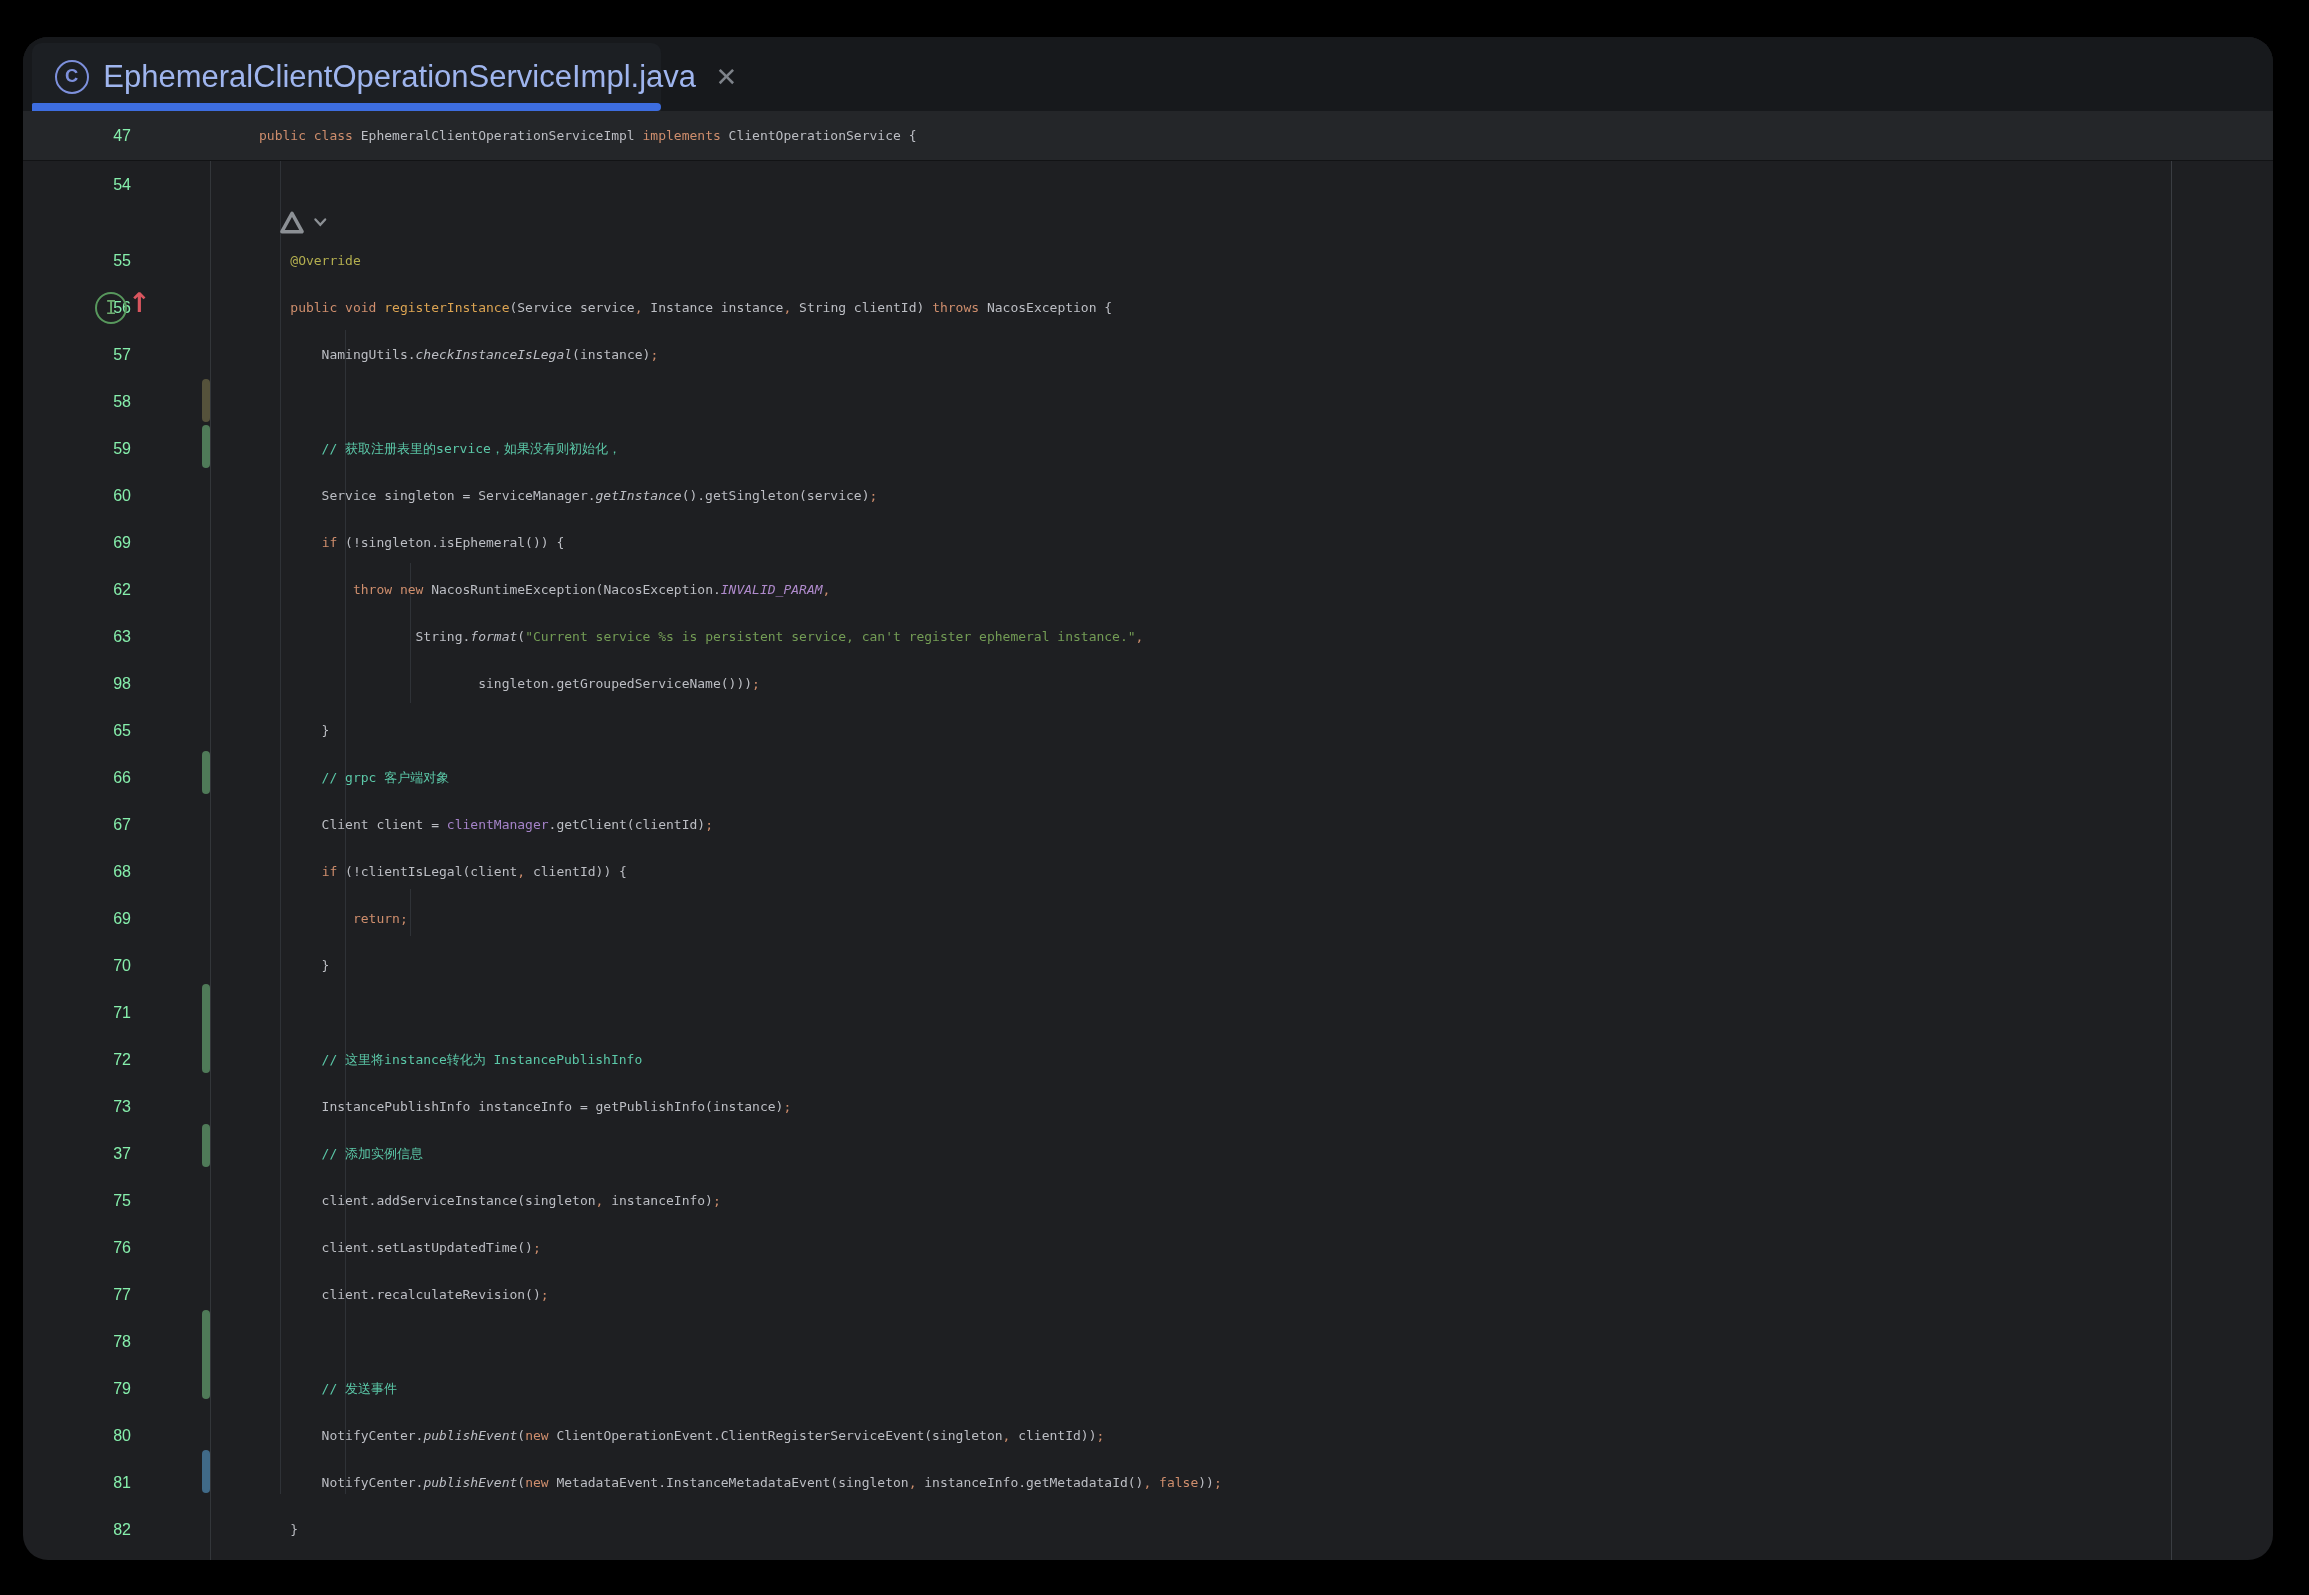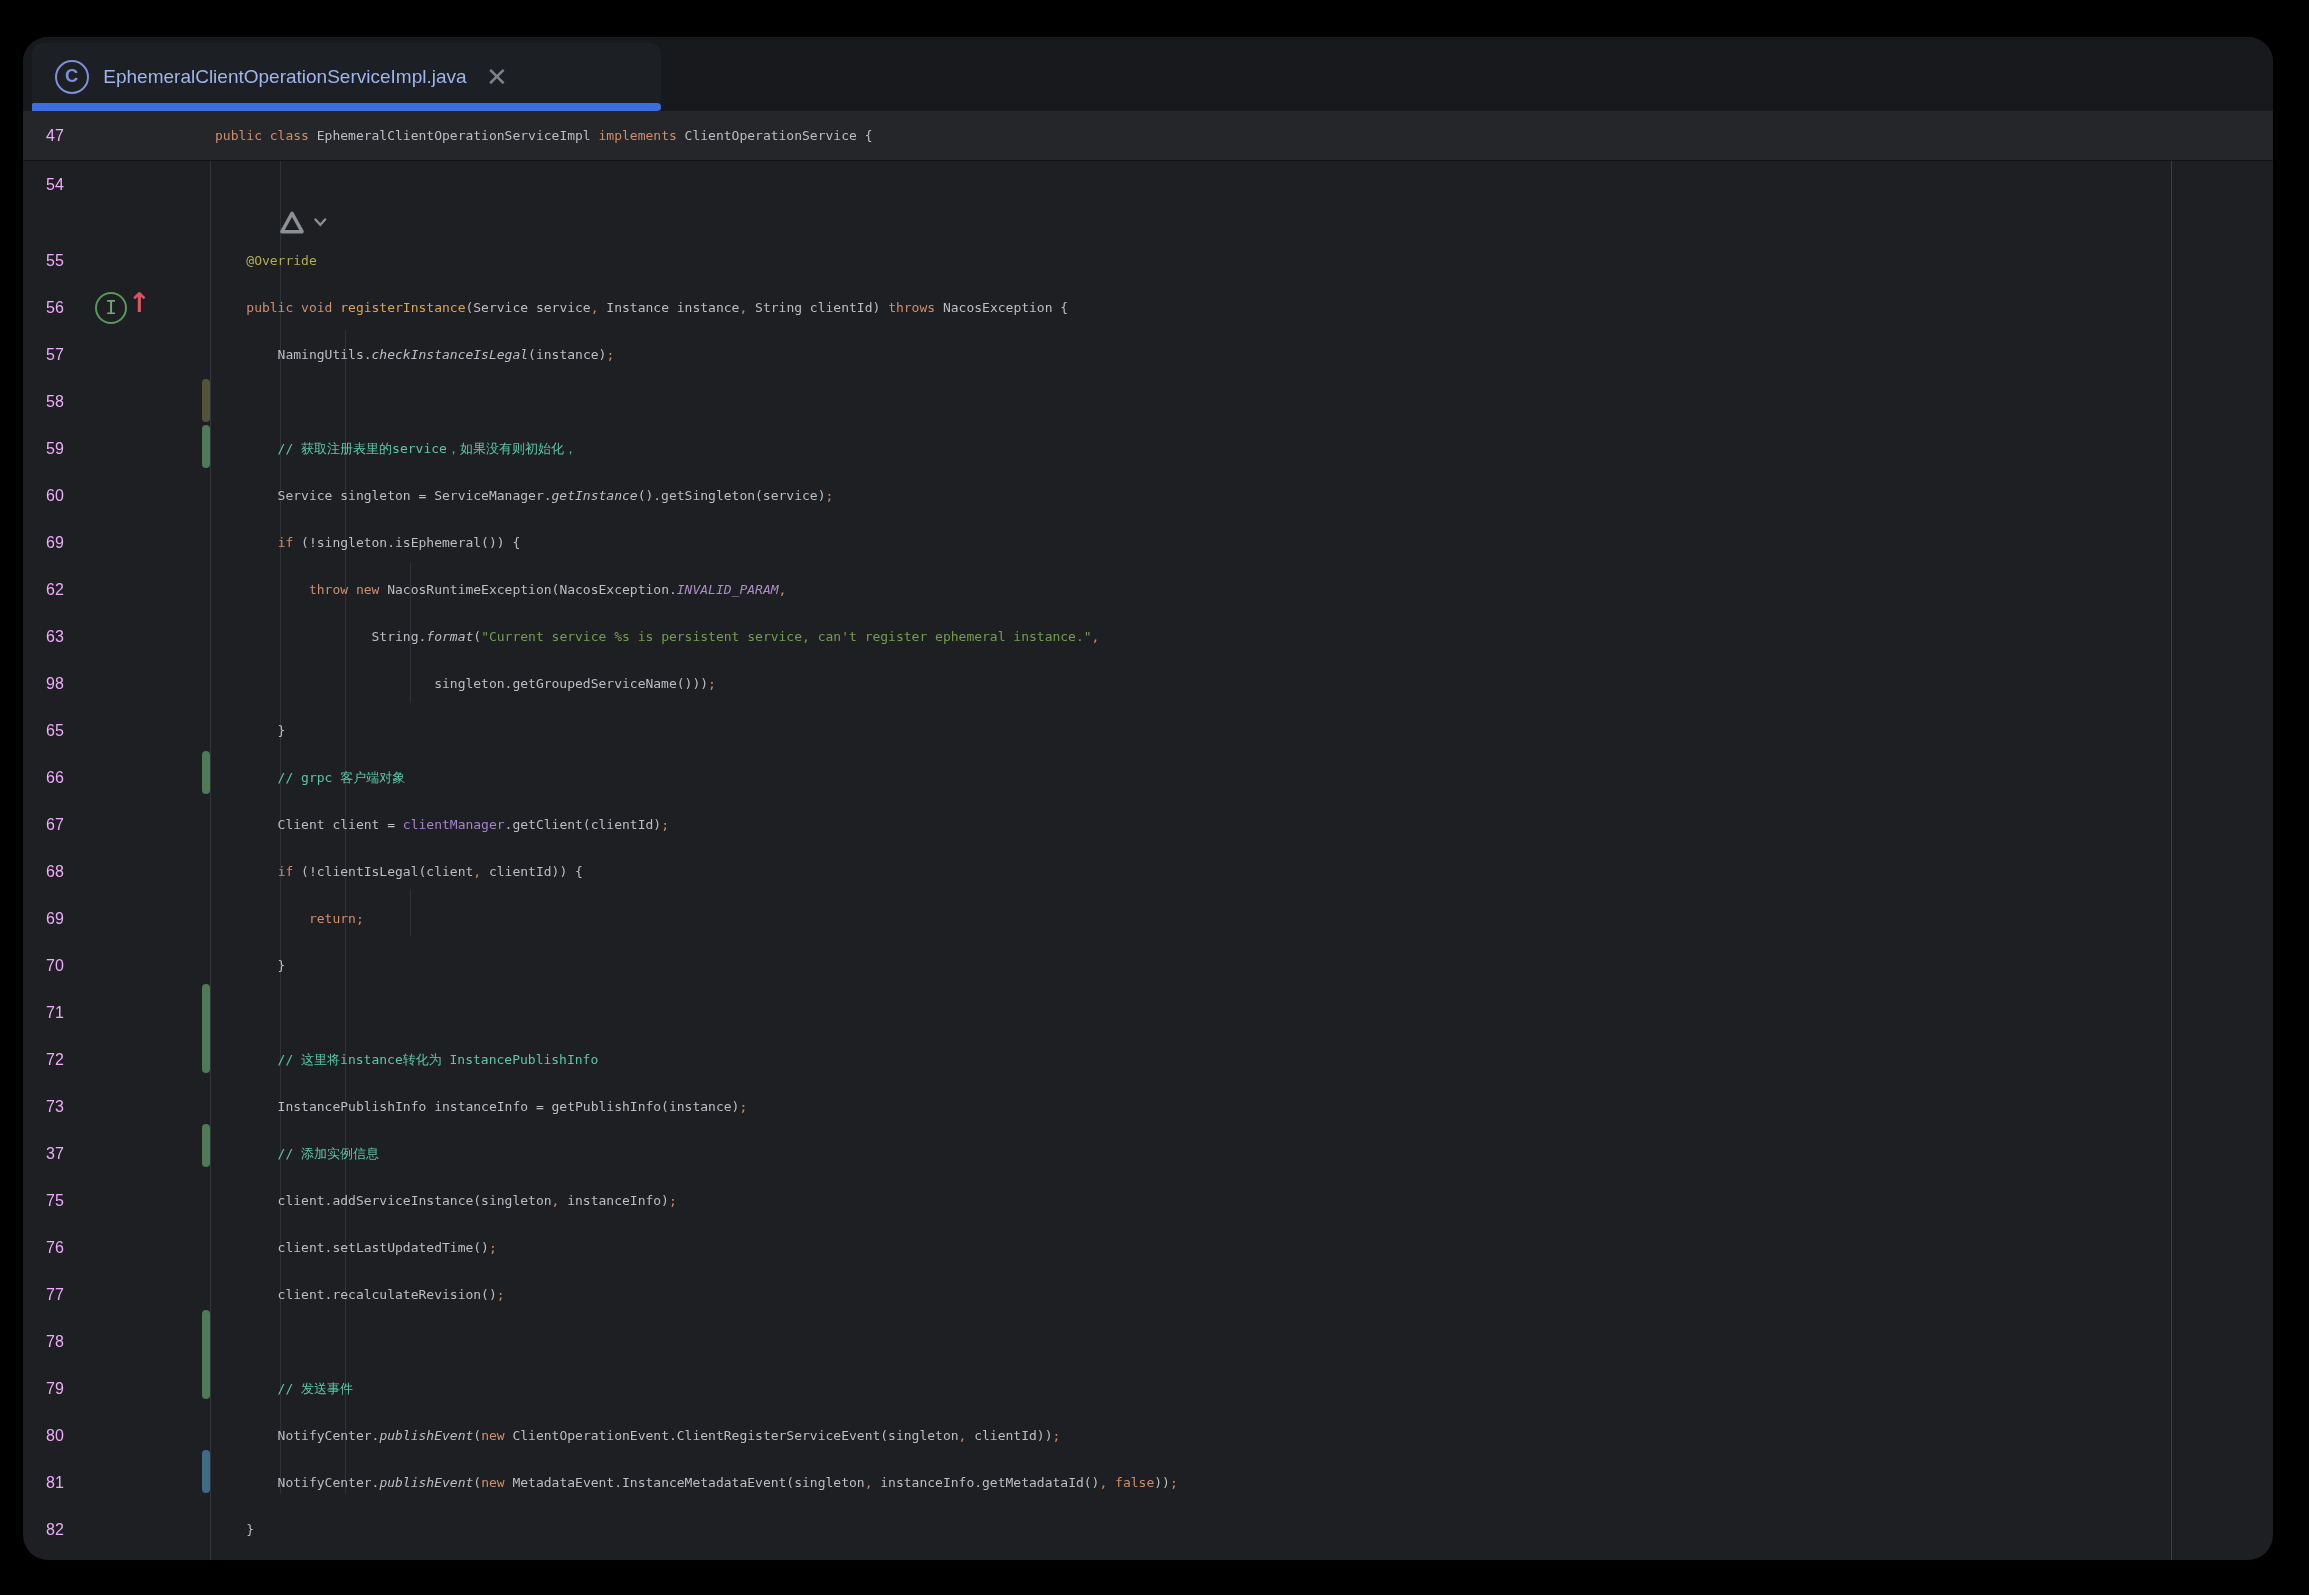--- a/index.html
+++ b/index.html
@@ -20,37 +20,38 @@
   }
   .tab-underline{
     position:absolute;left:0;bottom:0;height:7.8px;width:100%;
     background:#3D6DDF;border-radius:1.9px 4.9px 4.9px 0;
   }
   .classicon{
     width:30px;height:30px;border:2.9px solid #7D90DC;border-radius:50%;
     color:#7D90DC;font:600 18.4px/28px "Liberation Sans",sans-serif;text-align:center;
     margin-right:14.6px;flex:none;
   }
-  .tablabel{font-size:19px;color:#9FB5EE;white-space:nowrap;}
+  .tablabel{font-size:31px;color:#9FB5EE;white-space:nowrap;}
   .closex{margin-left:19.4px;color:#7E838A;font-size:26px;line-height:1;cursor:default;}
   
   .editor{position:absolute;left:0;top:74px;right:0;bottom:0;overflow:hidden;}
   .gutter-divider{position:absolute;left:187px;top:0;bottom:0;width:1px;background:#33363A;z-index:3;}
   .right-guide{position:absolute;left:2148px;top:0;bottom:0;width:1px;background:#3A3D42;z-index:0;}
   .iguide{position:absolute;width:1px;background:#2F3237;z-index:0;}
   .sticky{
     position:absolute;left:0;top:0;right:0;height:49px;background:#242629;
     border-bottom:1px solid #121315;display:flex;z-index:5;line-height:49px;
   }
   #rows{position:absolute;left:0;top:50px;right:0;z-index:1;}
   .row{position:relative;display:flex;height:47px;line-height:47px;}
   .inlay-row{height:29px;}
   .num{
-    flex:none;width:64px;text-align:center;color:#f0abfc;
+    flex:none;width:64px;text-align:right;color:#86efac;
     font:25px/inherit "DejaVu Sans Mono",monospace;
+    padding-left:44px;
   }
   pre.codeline{
     margin:0 0 0 128px;flex:none;white-space:pre;
     font:27px/inherit "DejaVu Sans Mono",monospace;color:#BCBEC4;
   }
   
   .c-pl{color:#BCBEC4}
   .c-kw{color:#CF8E6D}
   .c-mt{color:#DCA452}
   .c-an{color:#B3AE4F}

